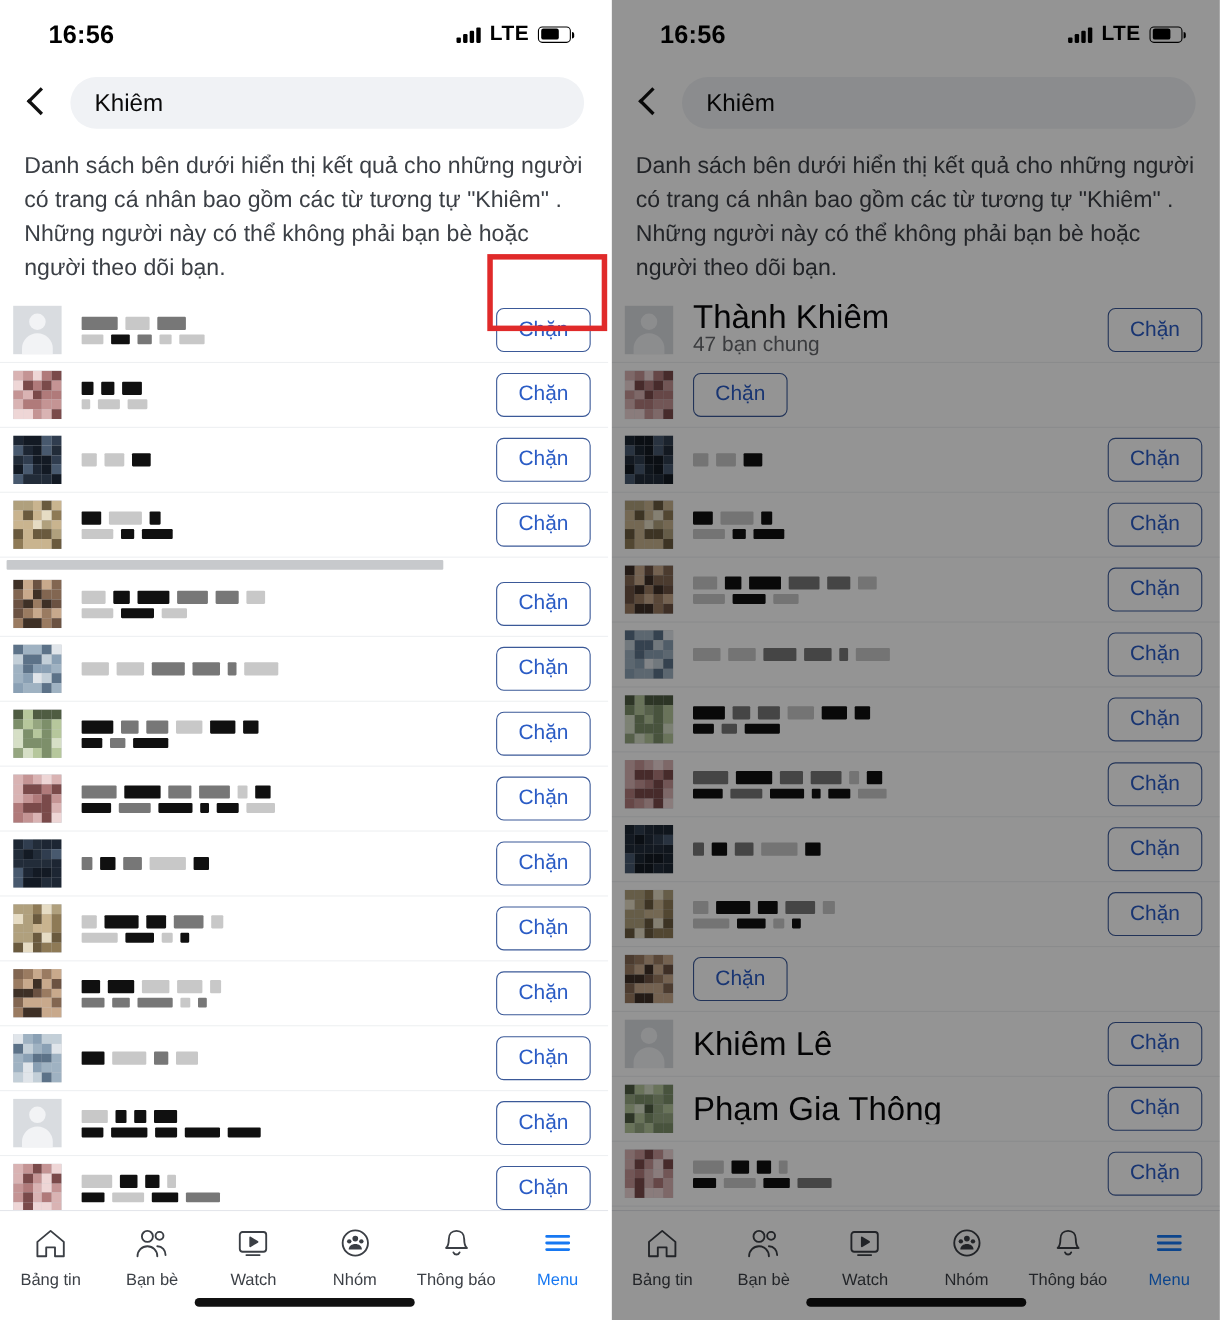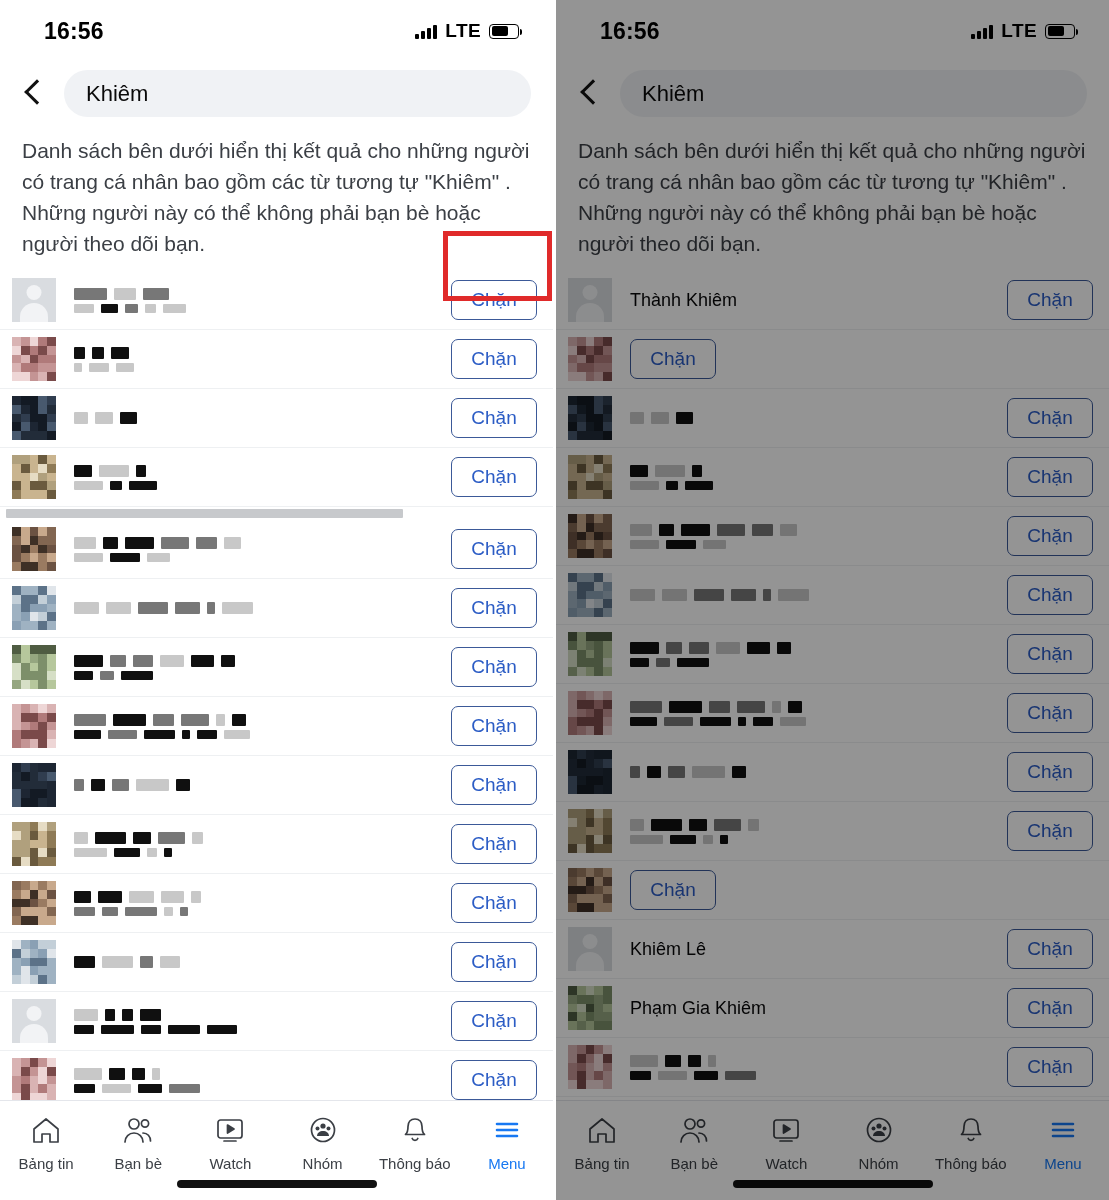--- a/index.html
+++ b/index.html
@@ -76,21 +76,21 @@
   }
   .avatar.silhouette::before {
     content:""; position:absolute; left:50%; top:7px; transform:translateX(-50%);
     width:15px; height:15px; border-radius:50%; background:#f2f3f5;
   }
   .avatar.silhouette::after {
     content:""; position:absolute; left:50%; bottom:0; transform:translateX(-50%);
     width:28px; height:19px; border-radius:14px 14px 0 0; background:#f2f3f5;
   }
   .row-main { flex: 1; min-width: 0; overflow: hidden; }
-  .name { font-size: 18px; color: #080809; line-height: 27px; white-space: nowrap; }
+  .name { font-size: 30px; color: #080809; line-height: 27px; white-space: nowrap; }
   .sub  { font-size: 19px; color: #65676b; line-height: 24px; }
   .block-btn {
     flex: 0 0 auto; width: 86px; height: 40px;
     border: 1.4px solid #3b5998; border-radius: 7px;
     background: #fff; color: #2b5cc5; font-size: 19px;
     display: flex; align-items: center; justify-content: center;
     font-family: "Liberation Sans", sans-serif; cursor: pointer;
   }
 
   
@@ -891,20 +891,21 @@
       <div class="search-pill" title="Tìm kiếm">Khiêm</div>
     </div>
 
     <div class="desc">Danh sách bên dưới hiển thị kết quả cho những người có trang cá nhân bao gồm các từ tương tự "Khiêm" . Những người này có thể không phải bạn bè hoặc người theo dõi bạn.</div>
 
     <div class="list" id="right-list">
         <div class="row">
           <div class="avatar silhouette"></div>
           <div class="row-main">
             <div class="name">Thành Khiêm</div>
+            <div class="sub">47 bạn chung</div>
           </div>
           <div class="block-btn">Chặn</div>
         </div>
         <div class="row">
           <div class="avatar pix">
             <div class="pixgrid" style="grid-template-columns: repeat(5, 1fr); grid-template-rows: repeat(5, 1fr);">
               <i style="display: block; background: rgb(217, 179, 179);"></i>
               <i style="display: block; background: rgb(196, 148, 148);"></i>
               <i style="display: block; background: rgb(238, 214, 214);"></i>
               <i style="display: block; background: rgb(176, 122, 122);"></i>
@@ -1369,21 +1370,21 @@
               <i style="display: block; background: rgb(149, 166, 128);"></i>
               <i style="display: block; background: rgb(149, 166, 128);"></i>
               <i style="display: block; background: rgb(182, 199, 156);"></i>
               <i style="display: block; background: rgb(149, 166, 128);"></i>
               <i style="display: block; background: rgb(182, 199, 156);"></i>
               <i style="display: block; background: rgb(125, 143, 106);"></i>
               <i style="display: block; background: rgb(125, 143, 106);"></i>
             </div>
           </div>
           <div class="row-main">
-            <div class="name">Phạm Gia Khiêm</div>
+            <div class="name">Phạm Gia Thông</div>
           </div>
           <div class="block-btn">Chặn</div>
         </div>
         <div class="row">
           <div class="avatar pix">
             <div class="pixgrid" style="grid-template-columns: repeat(5, 1fr); grid-template-rows: repeat(5, 1fr);">
               <i style="display: block; background: rgb(217, 179, 179);"></i>
               <i style="display: block; background: rgb(196, 148, 148);"></i>
               <i style="display: block; background: rgb(122, 74, 74);"></i>
               <i style="display: block; background: rgb(196, 148, 148);"></i>

